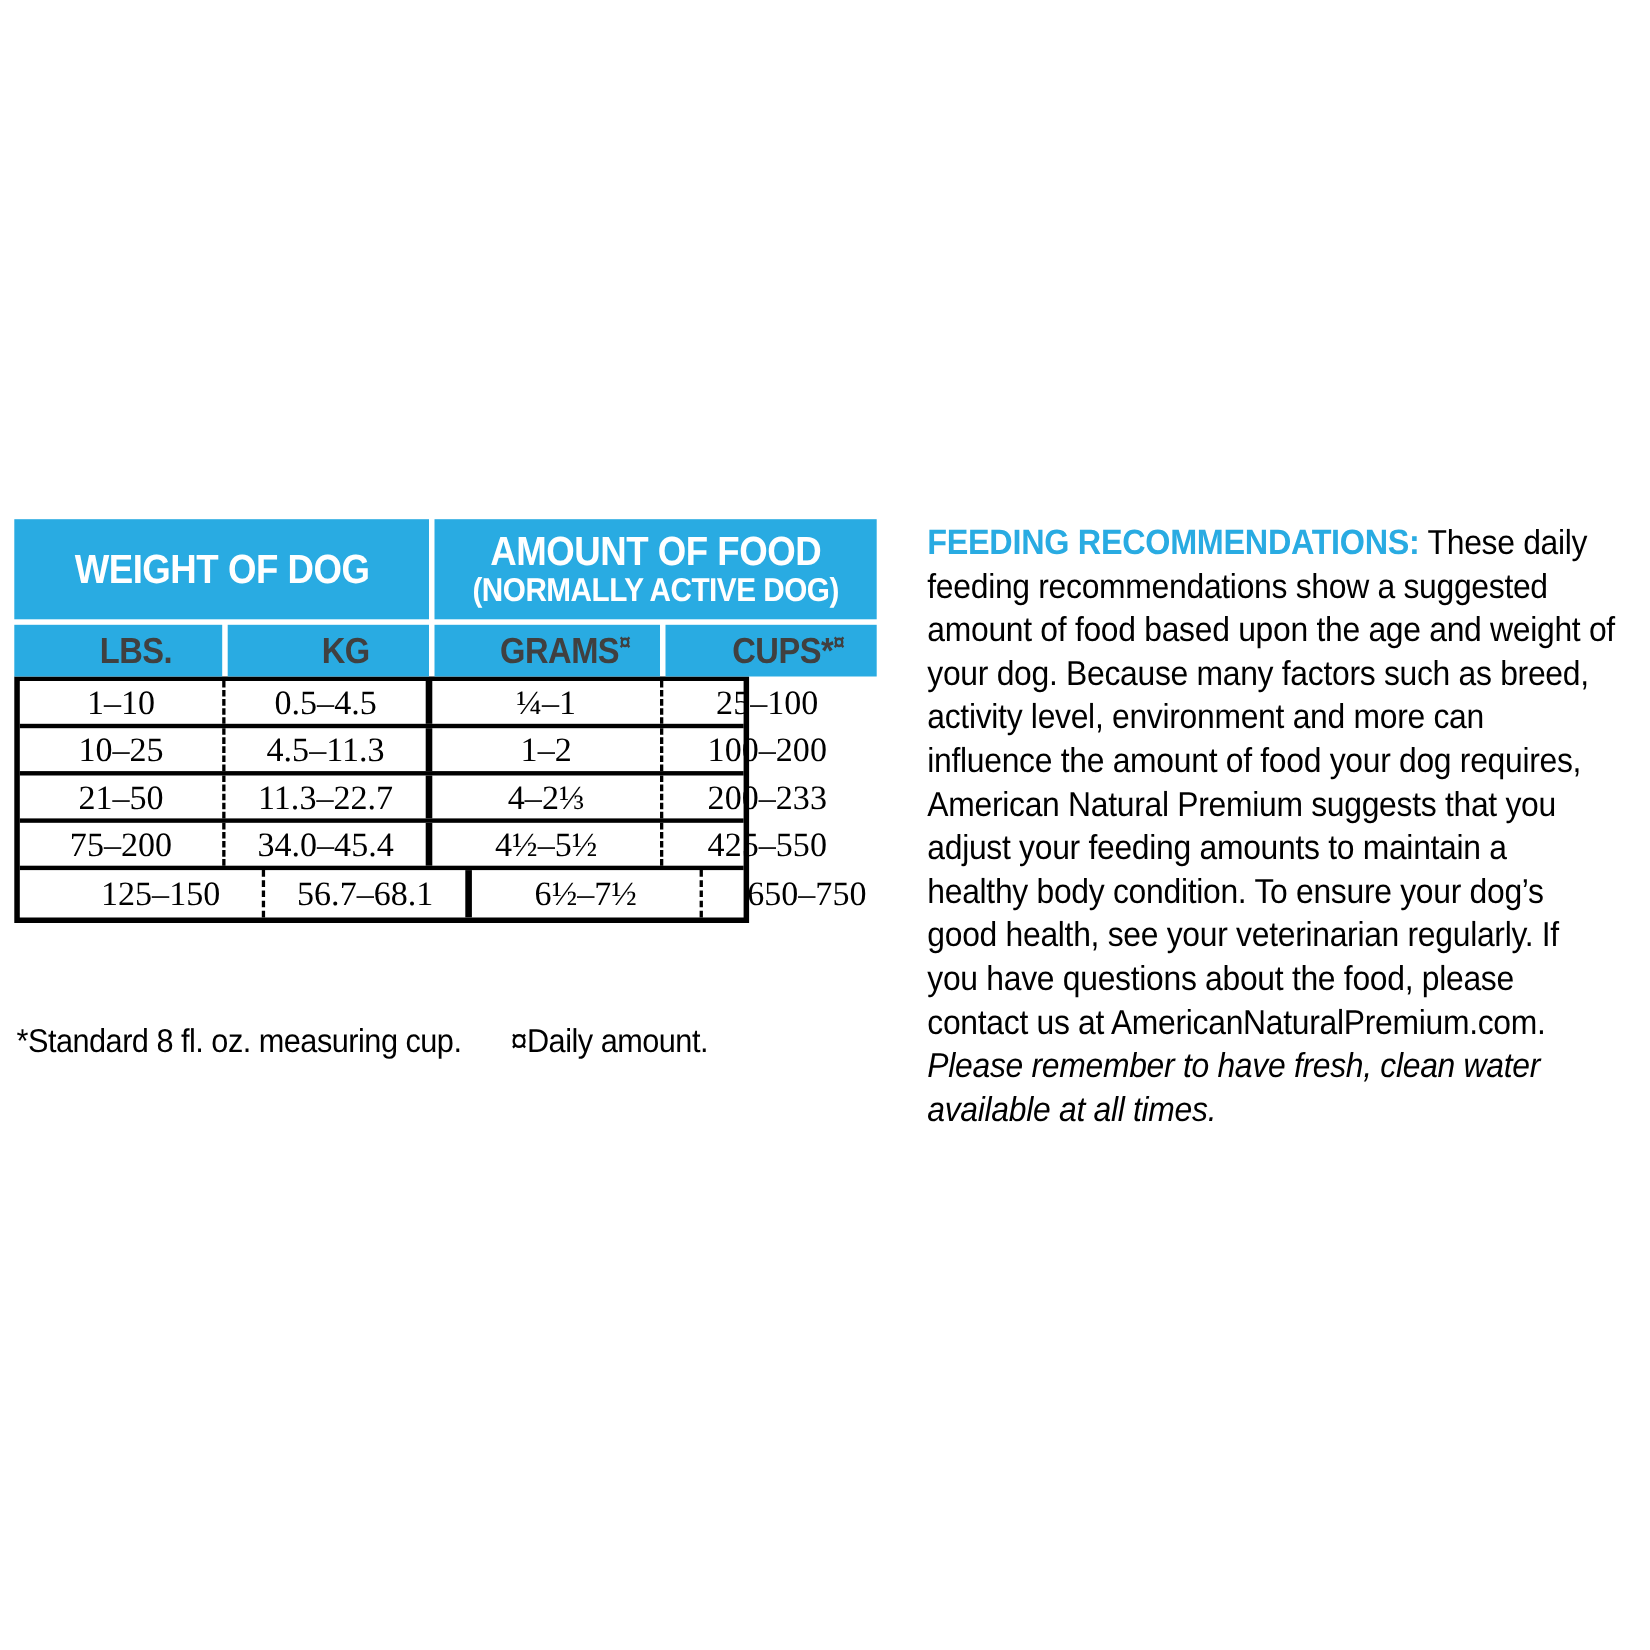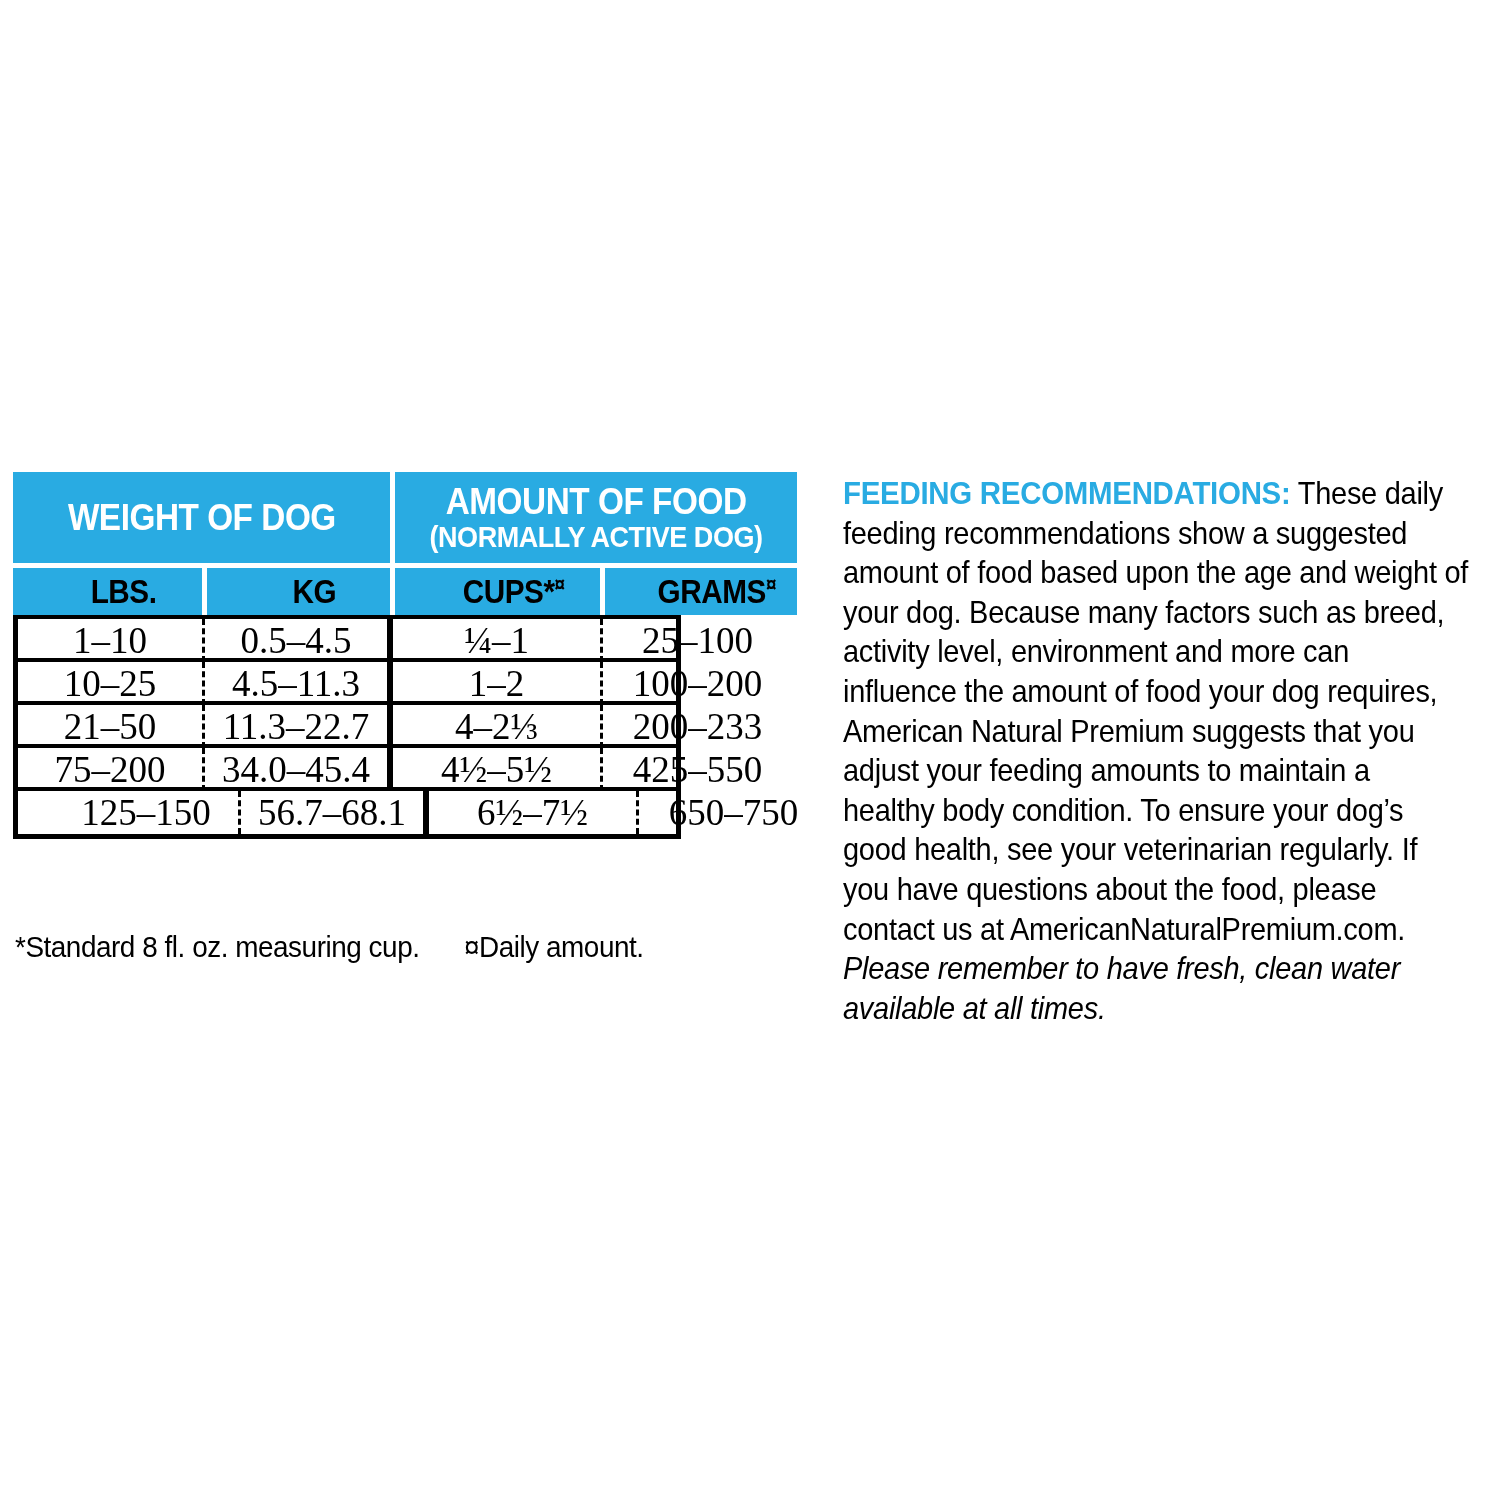--- a/index.html
+++ b/index.html
@@ -19,33 +19,33 @@
     display:flex; flex-direction:column; align-items:center; justify-content:center;
     text-align:center;
   }
   .grp-title { font-weight:bold; font-size:37px; line-height:38px; white-space:nowrap;
                transform:scaleX(0.9); letter-spacing:-0.5px; }
   .grp-sub   { font-weight:bold; font-size:30px; line-height:32px; white-space:nowrap;
                transform:scaleX(0.9); letter-spacing:-0.5px; }
 
   .sub-row { display:grid; grid-template-columns:189px 183px 205px 192px; column-gap:5px;
              height:47px; margin-top:5px; }
-  .sub-cell { background:var(--accent); color:#000000; display:flex; align-items:center;
+  .sub-cell { background:var(--accent); color:#404040; display:flex; align-items:center;
               justify-content:center;padding-left:32px; }
   .sub-lbl { font-weight:bold; font-size:33px; white-space:nowrap; transform:scaleX(0.9);
              letter-spacing:-0.5px; }
   .mk { font-size:21px; vertical-align:super; line-height:0; }
 
   .tbody { border:5px solid var(--ink); border-top:4px solid var(--ink); background:#fff; }
   .brow { display:grid; grid-template-columns:187px 188px 210px 189px; height:43px;
           border-bottom:4px solid var(--ink); }
   .brow:last-child { border-bottom:none;padding-left:36px; }
   .bcell { display:flex; align-items:center; justify-content:center;
            font-family:"Liberation Serif","DejaVu Serif","DejaVu Sans",serif;
-           font-size:37px; }
+           font-size:31px; }
   .bcell.c1 { border-right:3px dashed var(--ink); }
   .bcell.c2 { border-right:6px solid var(--ink); }
   .bcell.c3 { border-right:3px dashed var(--ink); }
 
   .footnotes { position:absolute; left:15px; top:930px; white-space:nowrap; }
   .fn { display:inline-block; font-size:30px; transform:scaleX(0.93);
         transform-origin:0 50%; letter-spacing:-0.5px; }
   .fn-right { margin-left:10px; }
 
   
@@ -71,24 +71,24 @@
   </div>
 
   <div class="sub-row">
     <div class="sub-cell">
       <span class="sub-lbl"><span>LBS.</span><span class="mk"></span></span>
     </div>
     <div class="sub-cell">
       <span class="sub-lbl"><span>KG</span><span class="mk"></span></span>
     </div>
     <div class="sub-cell">
-      <span class="sub-lbl"><span>CUPS*</span><span class="mk">¤</span></span>
+      <span class="sub-lbl"><span>GRAMS</span><span class="mk">¤</span></span>
     </div>
     <div class="sub-cell">
-      <span class="sub-lbl"><span>GRAMS</span><span class="mk">¤</span></span>
+      <span class="sub-lbl"><span>CUPS*</span><span class="mk">¤</span></span>
     </div>
   </div>
 
   <div class="tbody">
     <div class="brow">
       <div class="bcell c1">1–10</div>
       <div class="bcell c2">0.5–4.5</div>
       <div class="bcell c3">¼–1</div>
       <div class="bcell c4">25–100</div>
     </div>

